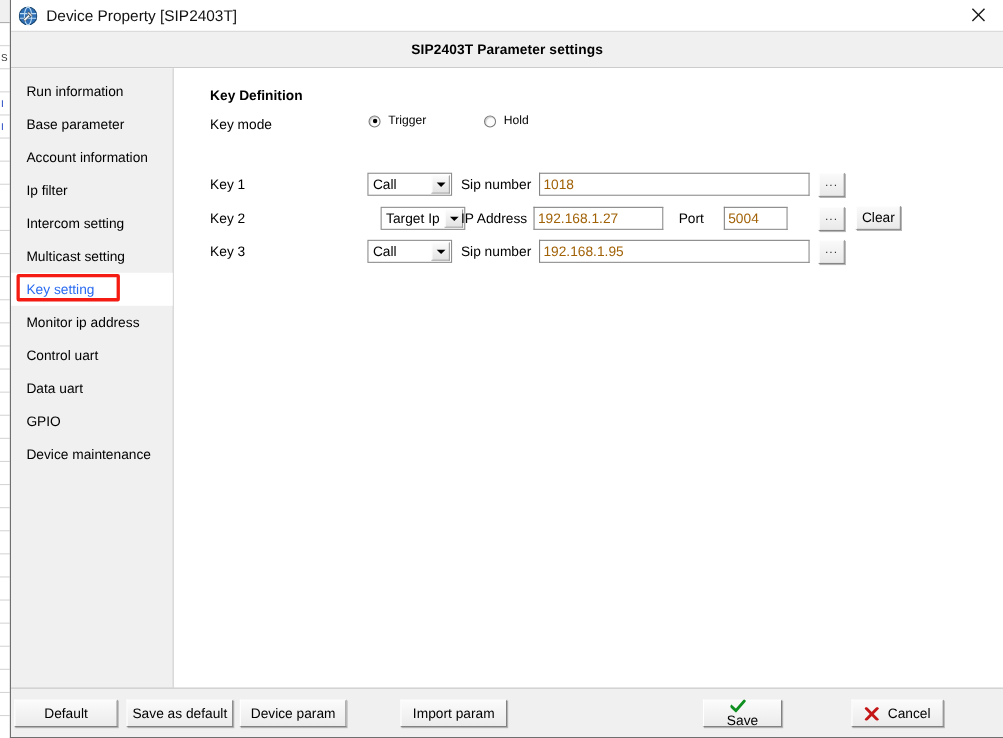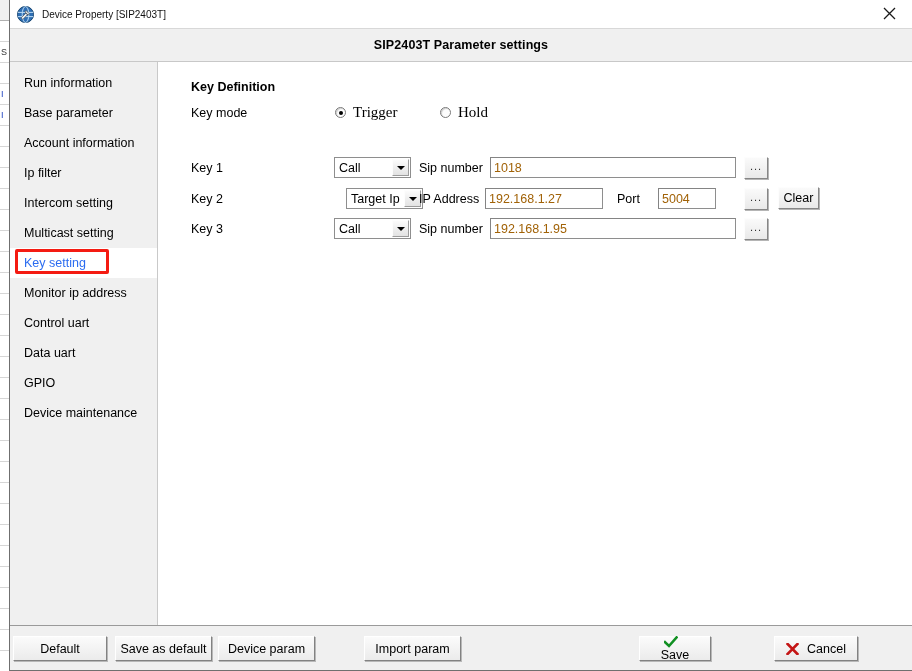--- a/index.html
+++ b/index.html
@@ -65,21 +65,21 @@
     flex: 0 0 auto;
     position: relative;
   }
   #title-icon {
     width: 17px; height: 17px;
     margin-left: 7px;
     flex: 0 0 auto;
   }
   #title-text {
     margin-left: 8px;
-    font-size: 10px;
+    font-size: 14px;
     color: #111111;
     white-space: nowrap;
   }
   #close-btn {
     position: absolute;
     right: 0; top: 0;
     width: 45px; height: 27px;
     display: flex;
     align-items: center;
     justify-content: center;
@@ -190,22 +190,21 @@
   .radio-dot.on::after {
     content: "";
     position: absolute;
     left: 2.5px; top: 2.5px;
     width: 4px; height: 4px;
     border-radius: 50%;
     background: #000;
   }
   .radio-wrap .rtext {
     margin-left: 7px;
-    font-size: 15px;
-    font-family: Liberation Serif, serif;
+    font-size: 11px;
   }
 
   
   .combo {
     position: absolute;
     height: 21px;
     background: #ffffff;
     border: 1px solid #8e8e8e;
     box-sizing: border-box;
     display: flex;

